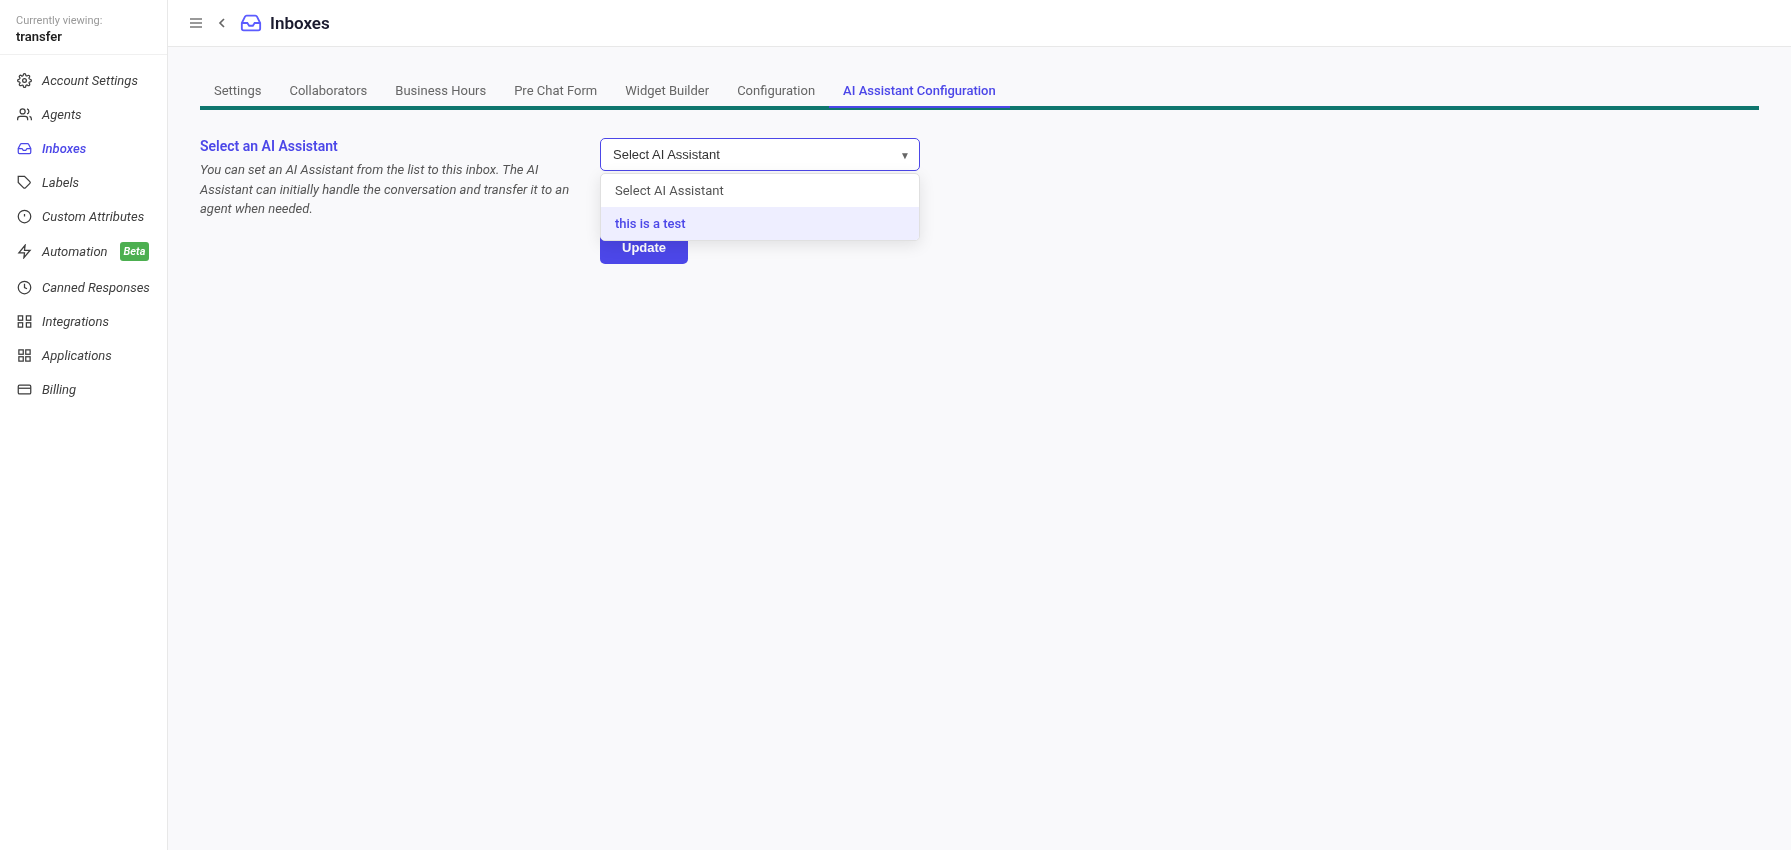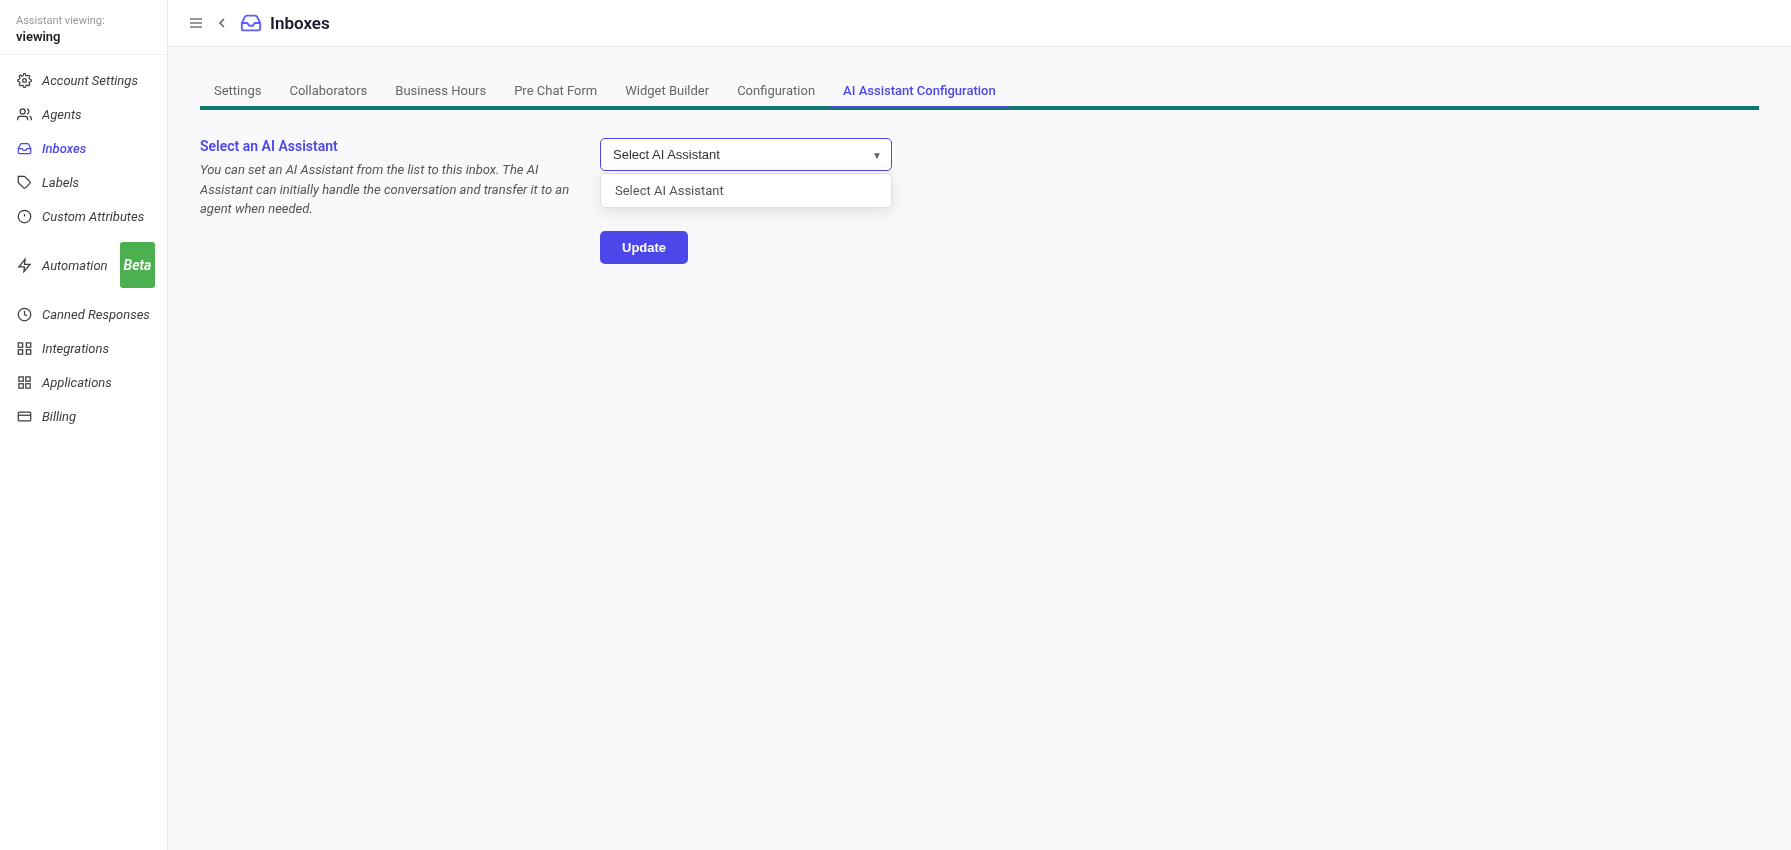--- a/index.html
+++ b/index.html
@@ -50,25 +50,25 @@
     .nav-icon {
       width: 16px;
       height: 16px;
       display: flex;
       align-items: center;
       justify-content: center;
       flex-shrink: 0;
       color: inherit;
     }
     .beta-badge {
-      font-size: 14px;
+      font-size: 11px;
       background: #4caf50;
       color: #fff;
       border-radius: 3px;
-      padding: 15px 4px;
+      padding: 3px 4px;
       font-weight: 600;
       margin-left: 2px;
     }
 
     
     .main {
       flex: 1;
       display: flex;
       flex-direction: column;
       overflow: hidden;
@@ -159,21 +159,21 @@
       gap: 20px;
       align-items: flex-start;
       margin-bottom: 20px;
     }
     .ai-left { flex: 0 0 380px; }
     .ai-right { flex: 1; position: relative; }
 
     
     .dropdown-wrapper {
       position: relative;
-      width: 292px;
+      width: 320px;
     }
     .dropdown-select {
       width: 100%;
       padding: 8px 32px 8px 12px;
       border: 1.5px solid #4c47e8;
       border-radius: 5px;
       font-size: 13px;
       color: #333;
       background: #fff;
       appearance: none;
@@ -224,22 +224,22 @@
       font-size: 13px;
       font-weight: 600;
       cursor: pointer;
     }
   </style>
 </head>
 <body>
 
 <nav class="sidebar">
   <div class="sidebar-header">
-    <div class="currently-viewing">Assistant viewing:</div>
-    <div class="workspace-name">viewing</div>
+    <div class="currently-viewing">Currently viewing:</div>
+    <div class="workspace-name">transfer</div>
   </div>
   <div class="sidebar-nav">
 
     <div class="nav-item">
       <span class="nav-icon">
         <svg width="15" height="15" viewBox="0 0 24 24" fill="none" stroke="currentColor" stroke-width="2">
             <circle cx="12" cy="12" r="3"></circle>
             <path d="M19.4 15a1.65 1.65 0 0 0 .33 1.82l.06.06a2 2 0 1 1-2.83 2.83l-.06-.06a1.65 1.65 0 0 0-1.82-.33 1.65 1.65 0 0 0-1 1.51V21a2 2 0 0 1-4 0v-.09A1.65 1.65 0 0 0 9 19.4a1.65 1.65 0 0 0-1.82.33l-.06.06a2 2 0 1 1-2.83-2.83l.06-.06A1.65 1.65 0 0 0 4.68 15a1.65 1.65 0 0 0-1.51-1H3a2 2 0 0 1 0-4h.09A1.65 1.65 0 0 0 4.6 9a1.65 1.65 0 0 0-.33-1.82l-.06-.06a2 2 0 1 1 2.83-2.83l.06.06A1.65 1.65 0 0 0 9 4.68a1.65 1.65 0 0 0 1-1.51V3a2 2 0 0 1 4 0v.09a1.65 1.65 0 0 0 1 1.51 1.65 1.65 0 0 0 1.82-.33l.06-.06a2 2 0 1 1 2.83 2.83l-.06.06A1.65 1.65 0 0 0 19.4 9a1.65 1.65 0 0 0 1.51 1H21a2 2 0 0 1 0 4h-.09a1.65 1.65 0 0 0-1.51 1z"></path>
           </svg>
       </span>
@@ -391,20 +391,21 @@
       <div class="ai-right">
         <div class="dropdown-wrapper">
           <select class="dropdown-select">
             <option value="">Select AI Assistant</option>
             <option value="test">this is a test</option>
           </select>
           <span class="dropdown-arrow">▼</span>
           
           <div class="dropdown-options">
             <div class="dropdown-option">Select AI Assistant</div>
+            <div class="dropdown-option selected">this is a test</div>
           </div>
         </div>
         <button class="update-btn">Update</button>
       </div>
     </div>
 
   </div>
 </div>
 
 </body></html>

